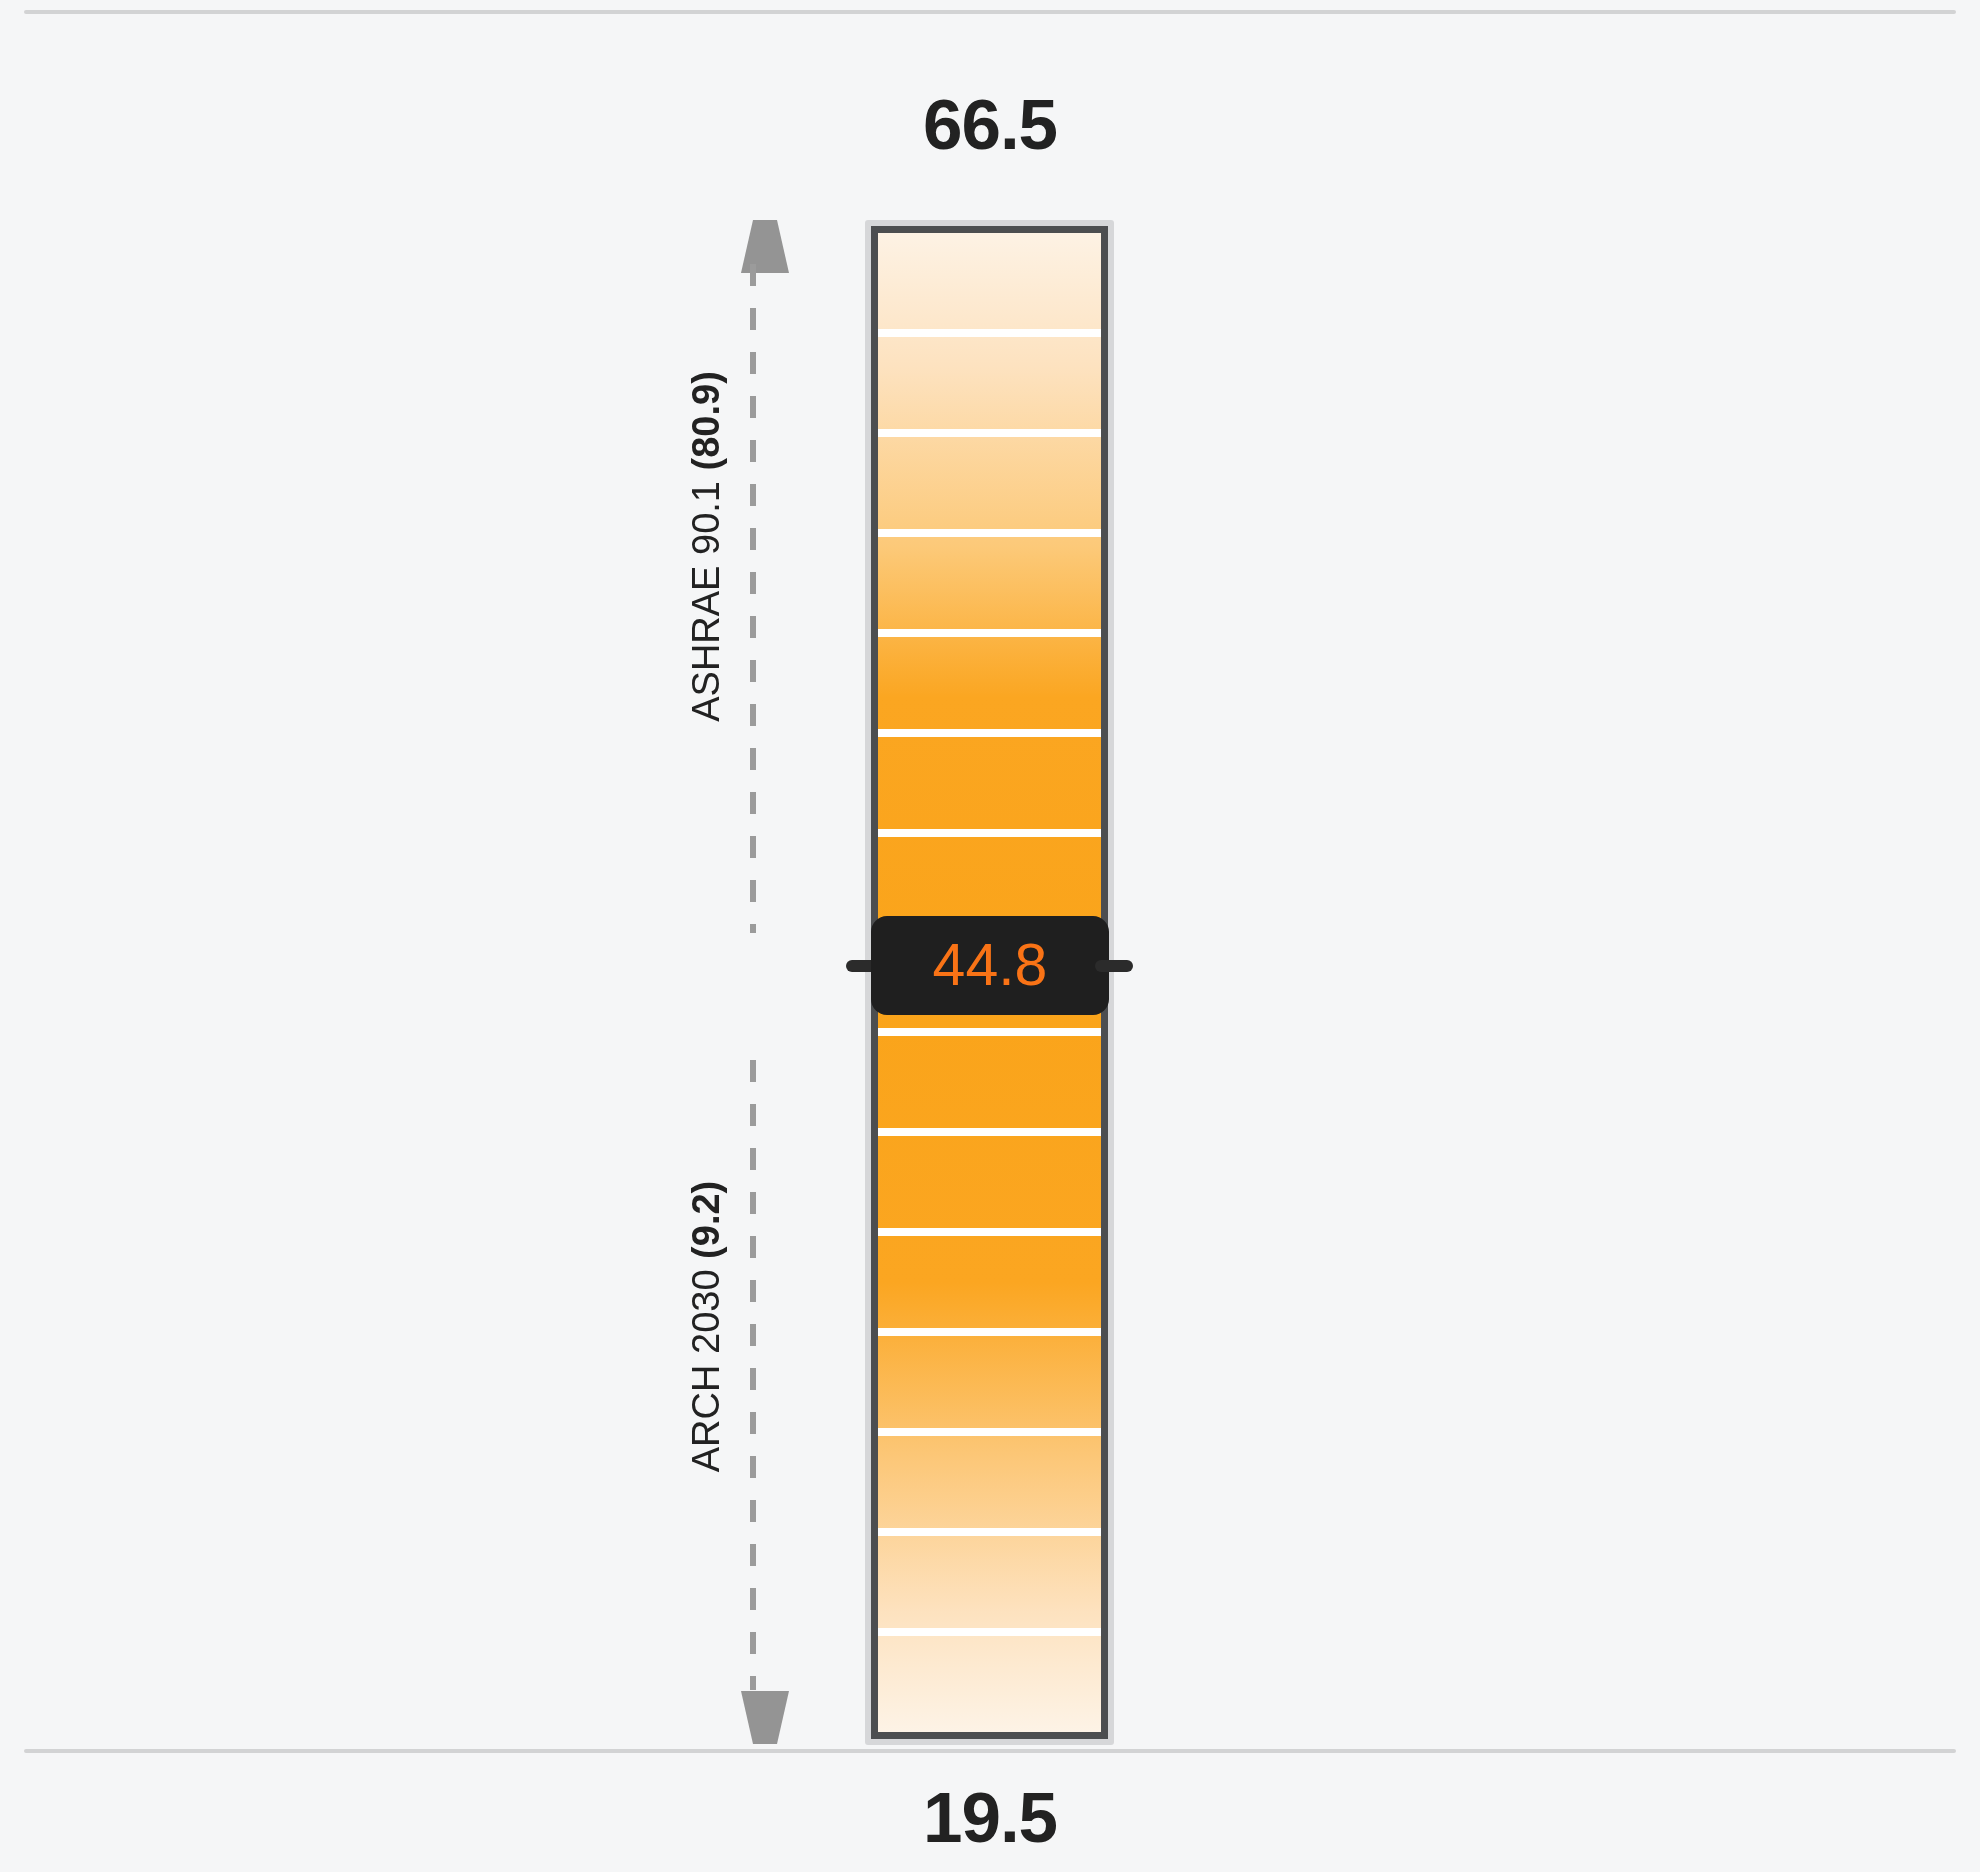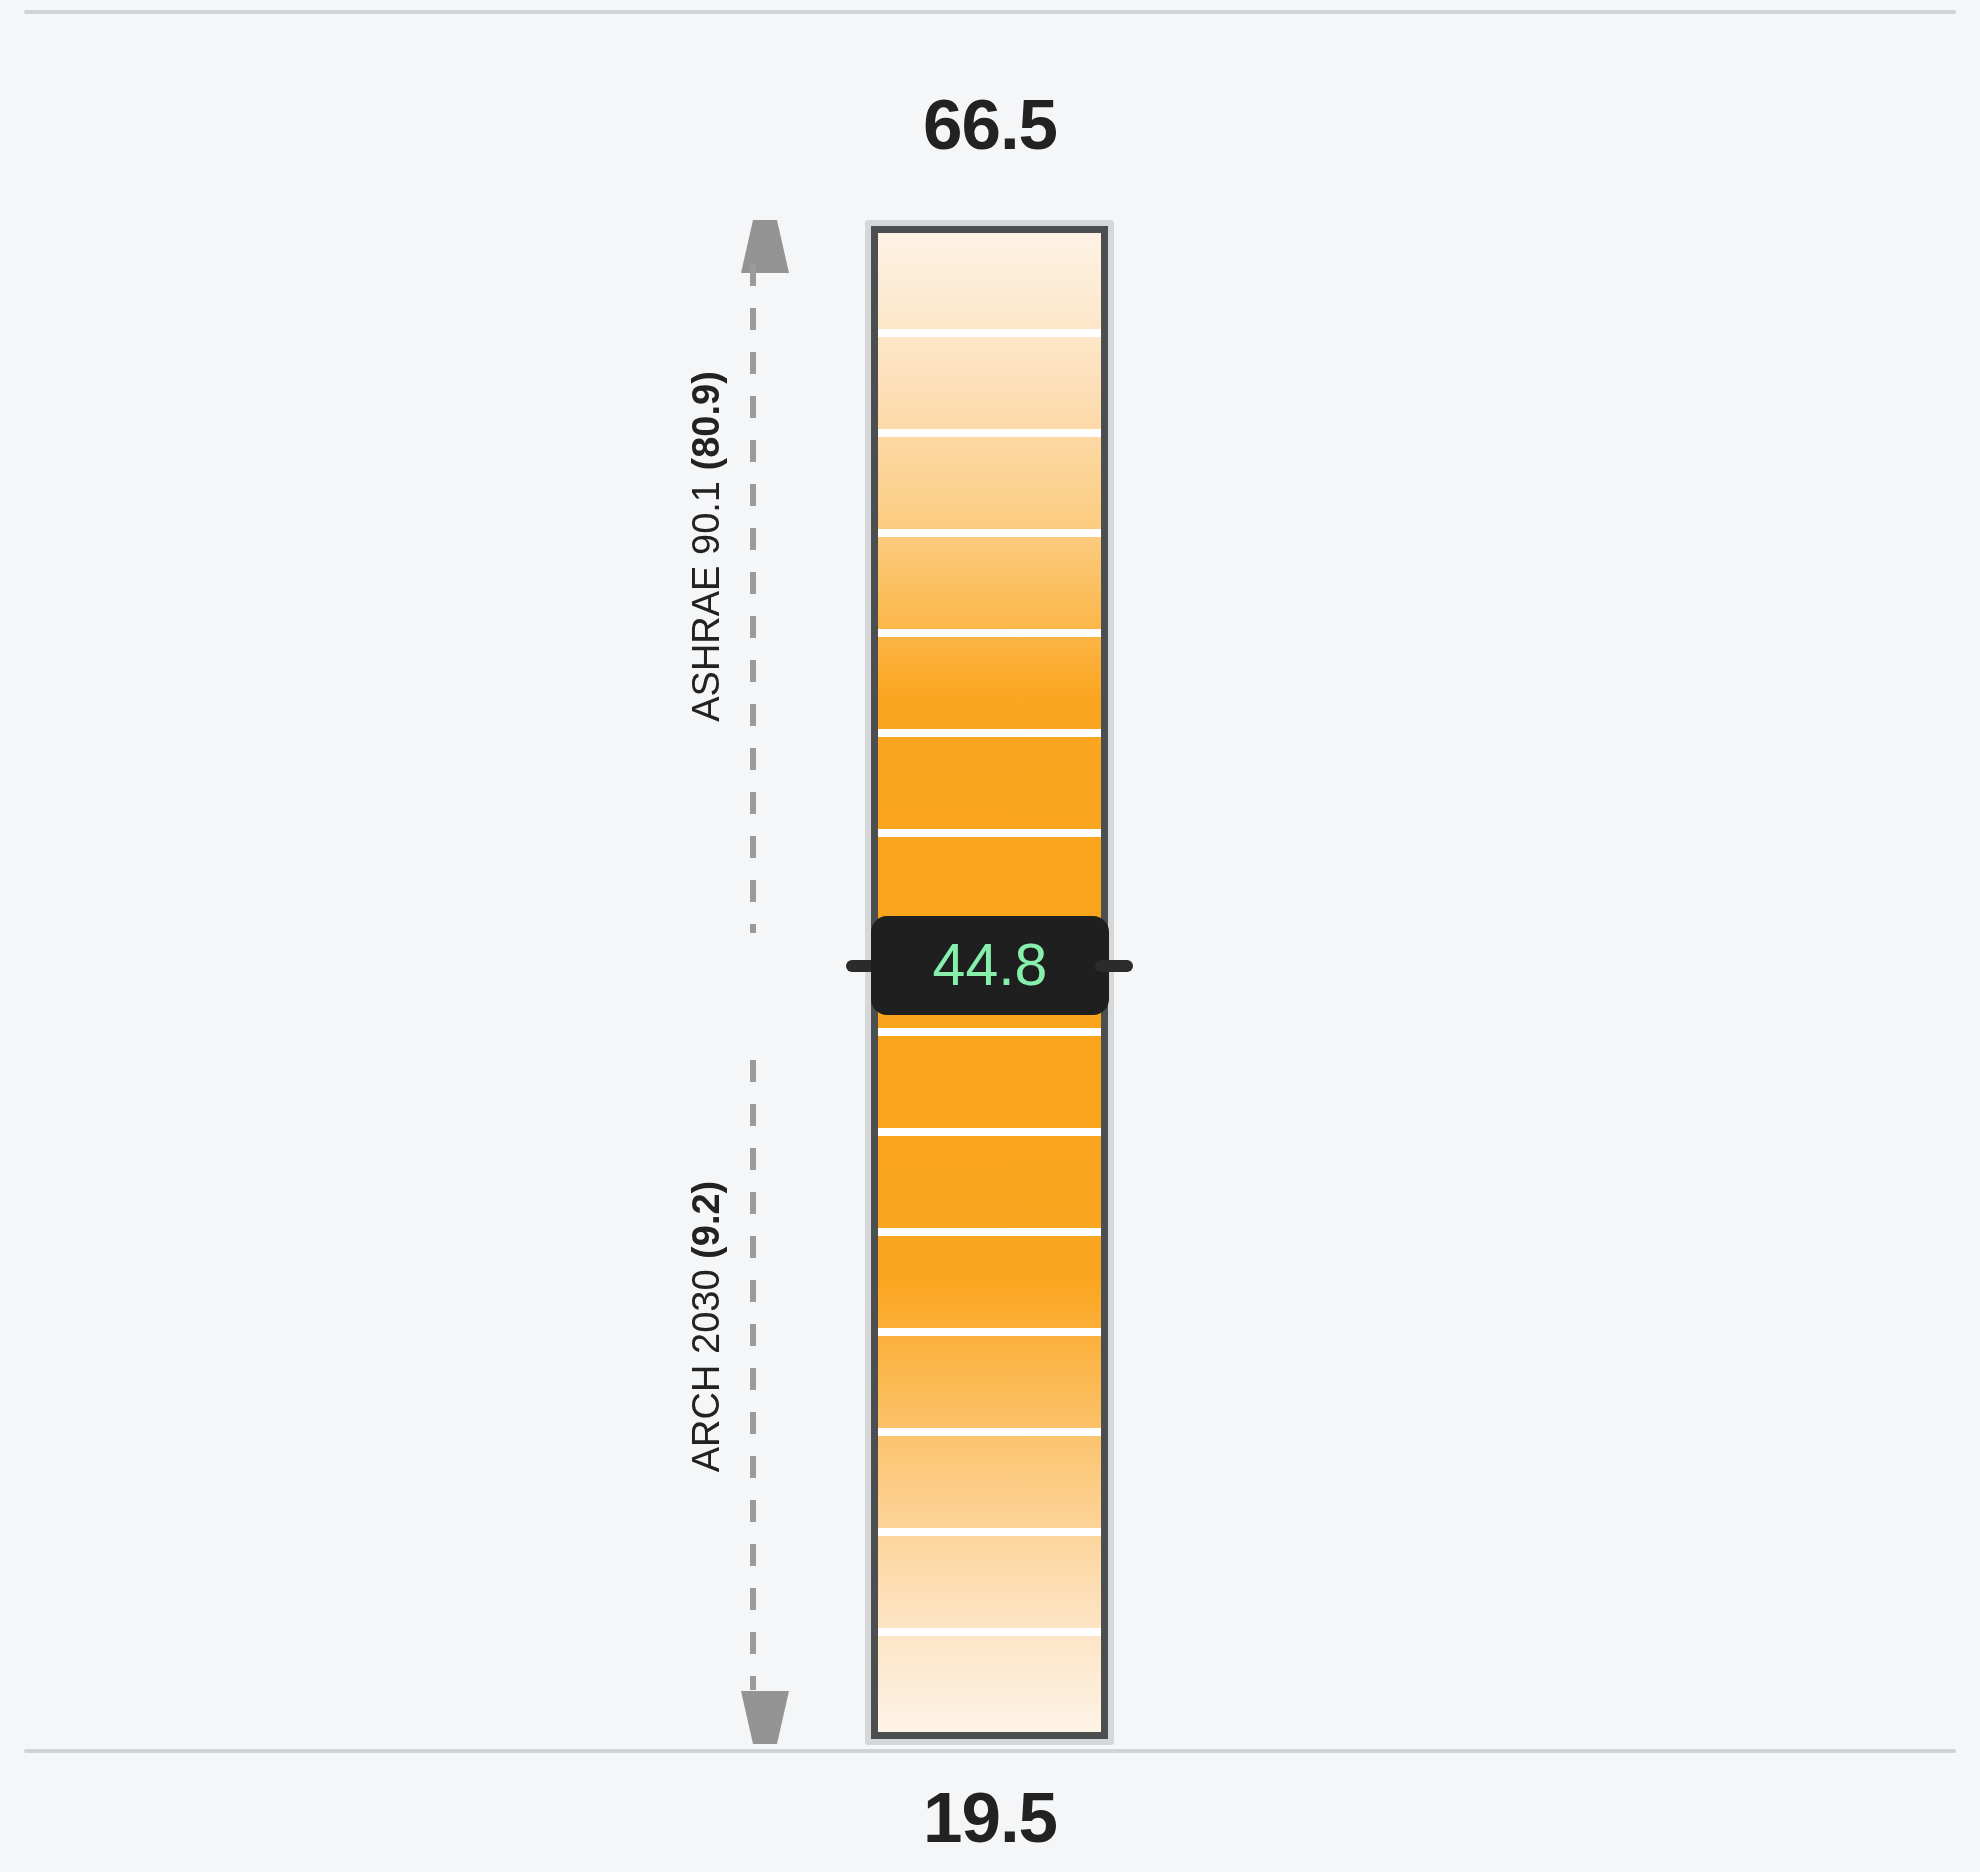--- a/index.html
+++ b/index.html
@@ -108,21 +108,21 @@
     position: absolute;
     left: 25px;
     top: 0;
     width: 238px;
     height: 99px;
     background: #1f1f1f;
     border-radius: 16px;
     display: flex;
     align-items: center;
     justify-content: center;
-    color: #86efac;
+    color: #f97316;
     font-size: 59px;
     line-height: 1;
     letter-spacing: 0px;
   }
   .marker-tick {
     position: absolute;
     top: 44px;
     width: 38px;
     height: 12px;
     background: #2b2b2b;

